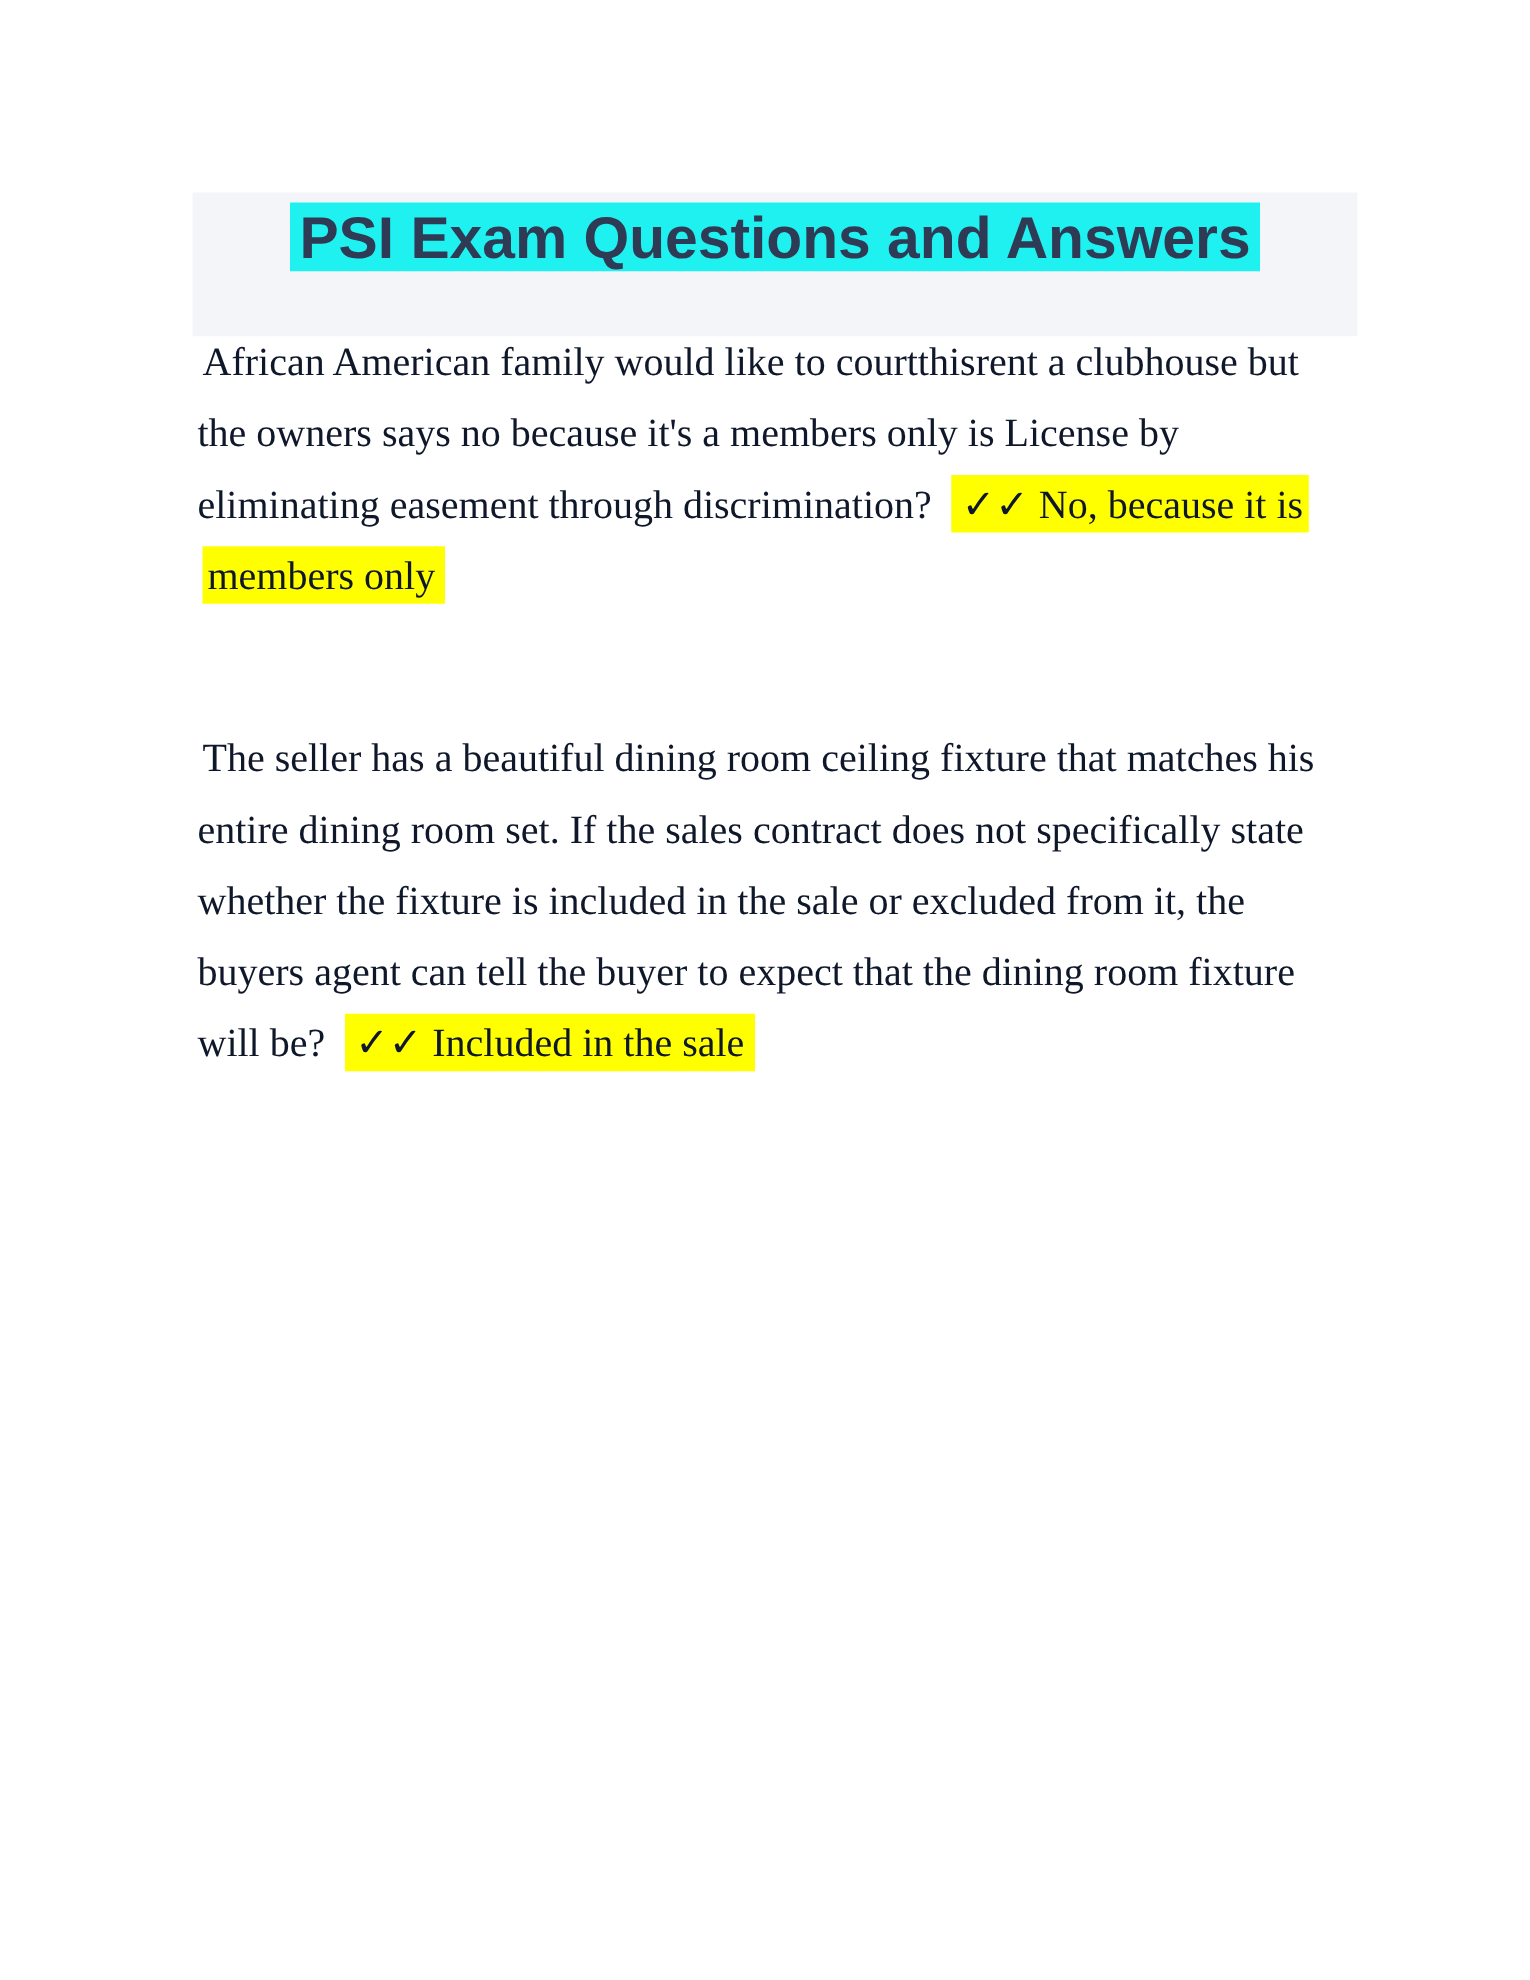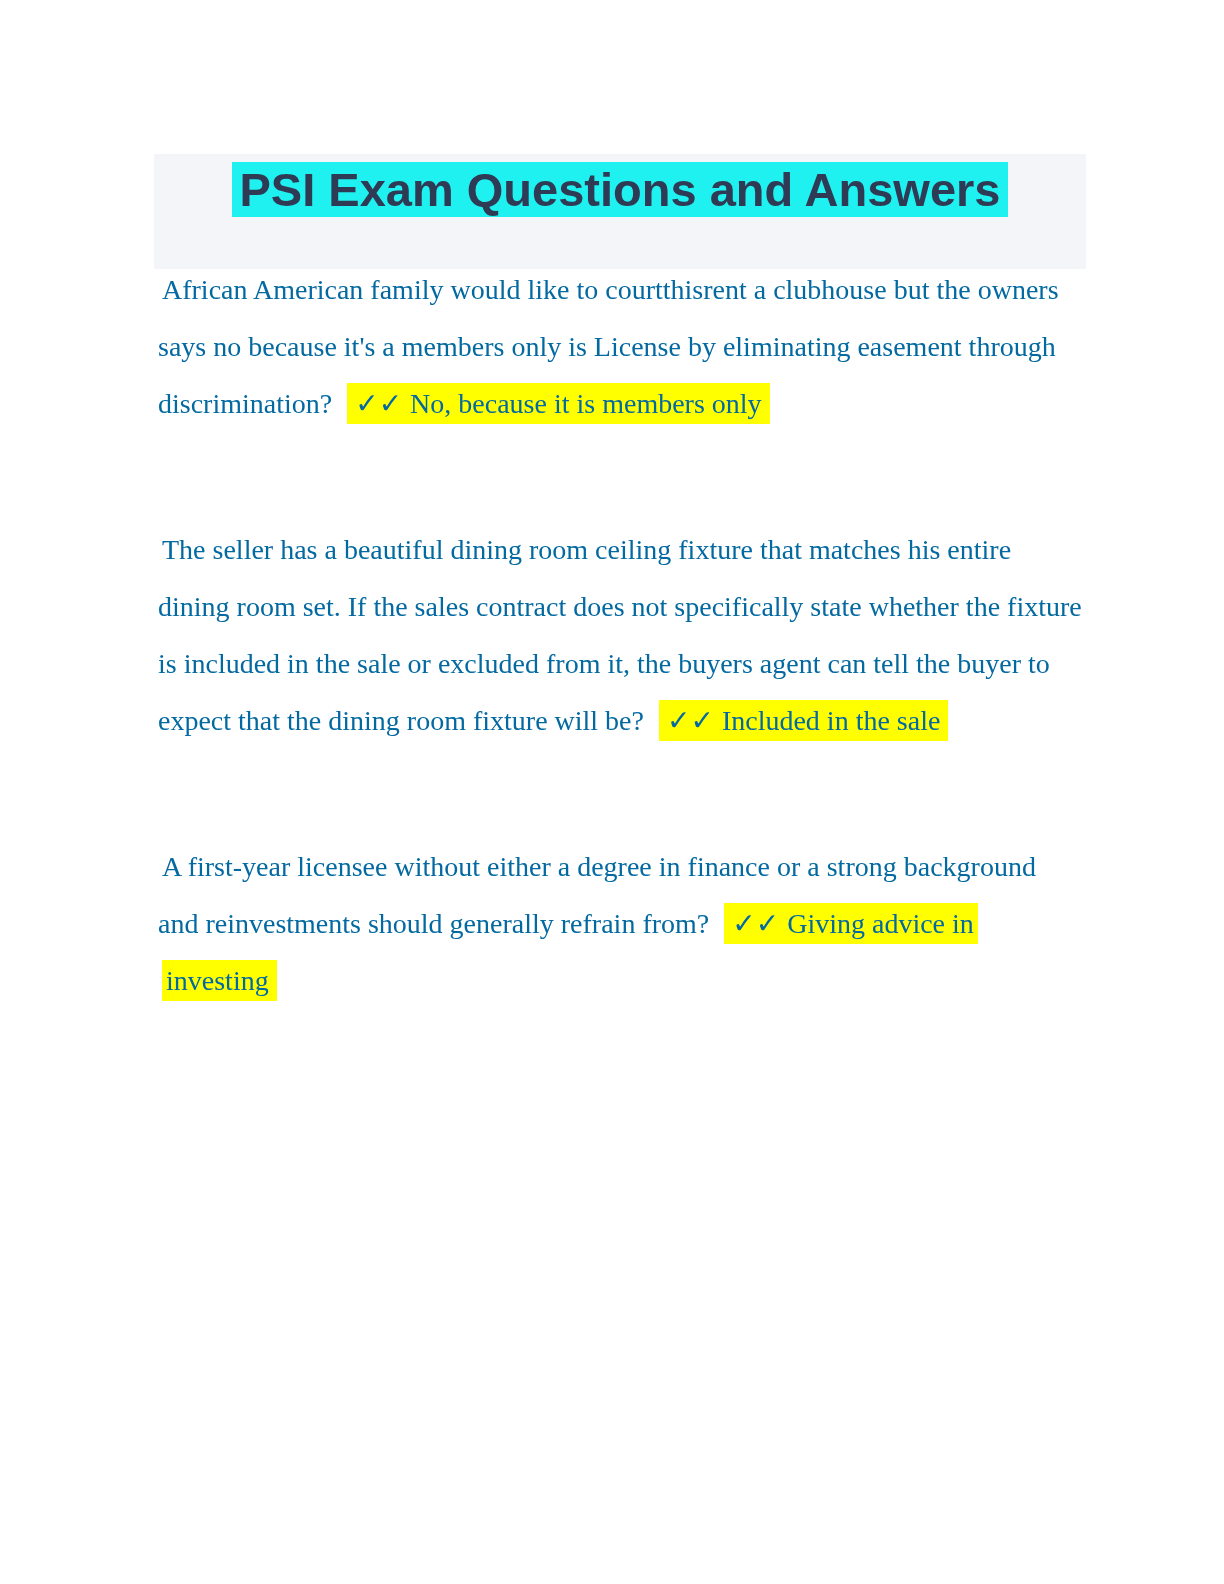--- a/index.html
+++ b/index.html
@@ -28,23 +28,23 @@
     font-size: 47px;
     line-height: 59px;
     color: var(--title-color, #2f3a54);
   }
   .hl-cyan {
     background: var(--cyan, #1ff0f0);
     padding: 1px 8px;
   }
   .qa-list { margin-top: -12px; }
   .qa {
-    font-size: 28px;
+    font-size: 32px;
     line-height: 57px;
-    color: #0369a1;
+    color: #0f172a;
     margin-bottom: 89px;
     text-align: left;
   }
   .hl-yellow {
     background: var(--yellow, #ffff00);
     padding: 5px 4px;
     -webkit-box-decoration-break: clone;
     box-decoration-break: clone;
   }
   .check {
@@ -64,17 +64,16 @@
       </h1>
     </div>
 
     <div class="qa-list" id="qa-list">
   <p class="qa"><span class="question">African American family would like to courtthisrent a clubhouse but the owners says no because it's a members only is License by eliminating easement through discrimination? </span><span class="hl-yellow"><span class="check">✓✓</span><span class="answer-text">No, because it is members only</span></span></p>
 
 
   <p class="qa"><span class="question">The seller has a beautiful dining room ceiling fixture that matches his entire dining room set. If the sales contract does not specifically state whether the fixture is included in the sale or excluded from it, the buyers agent can tell the buyer to expect that the dining room fixture will be? </span><span class="hl-yellow"><span class="check">✓✓</span><span class="answer-text">Included in the sale</span></span></p>
 
 
-  <p class="qa"><span class="question">A first-year licensee without either a degree in finance or a strong background and reinvestments should generally refrain from? </span><span class="hl-yellow"><span class="check">✓✓</span><span class="answer-text">Giving advice in investing</span></span></p>
 </div>
 
   </div>
 </div>
 
 </body></html>

